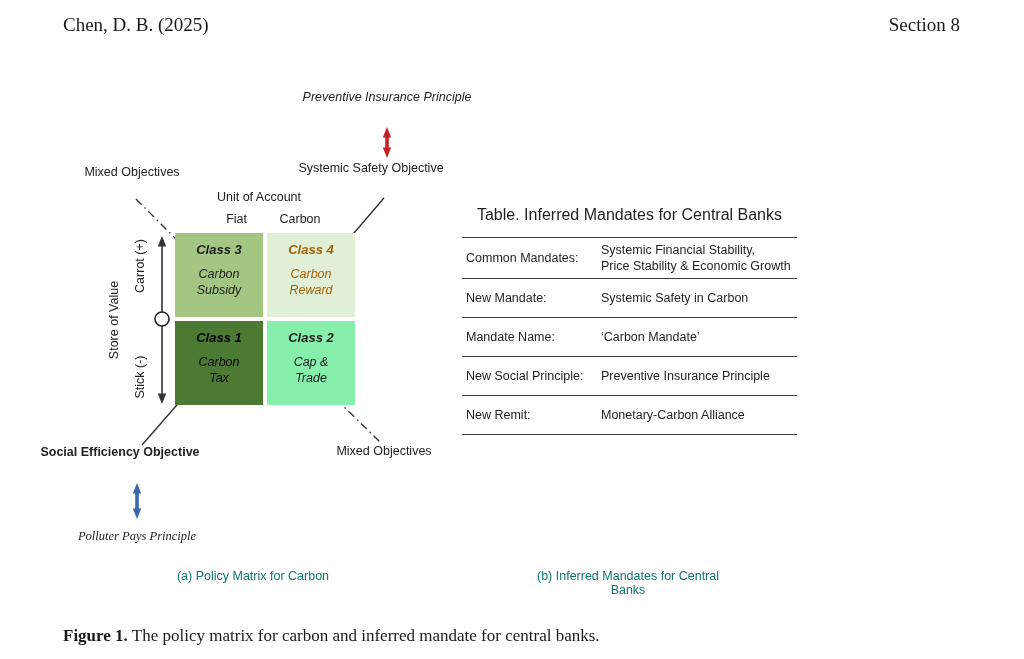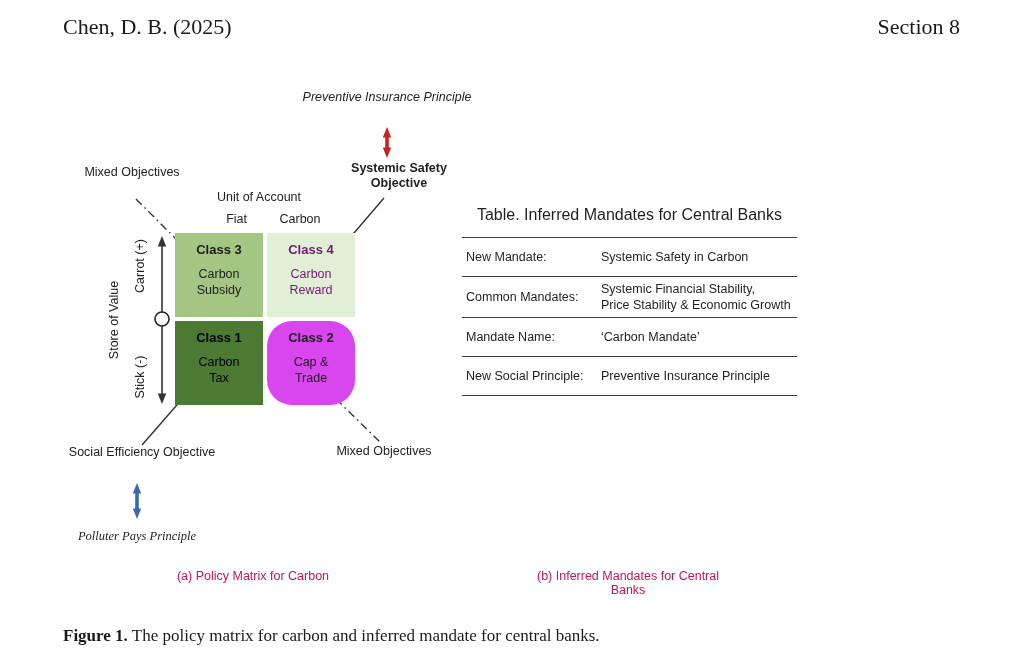--- a/index.html
+++ b/index.html
@@ -1,39 +1,39 @@
 <!DOCTYPE html>
 <html><head>
 <meta charset="utf-8">
 <style>
   html,body{margin:0;padding:0;}
   body{width:1024px;height:659px;background:#ffffff;overflow:hidden;}
   .page{position:relative;width:1024px;height:659px;background:#fff;
         font-family:"Liberation Sans",sans-serif;color:#1f1f1f;}
   .serif{font-family:"Liberation Serif",serif;color:#1a1a1a;}
-  .hdr{position:absolute;top:14px;font-size:22px;}
+  .hdr{position:absolute;top:14px;font-size:19px;}
   .hdr.left{left:63px;}
   .hdr.right{right:64px;}
   .overlay{position:absolute;left:0;top:0;pointer-events:none;}
   .dlabel{position:absolute;font-size:12.5px;line-height:1.22;text-align:center;color:#222;}
   .ital{font-style:italic;}
   .vlabel{position:absolute;font-size:12.5px;color:#222;white-space:nowrap;
           transform:translate(-50%,-50%) rotate(-90deg);}
   .matrix{position:absolute;left:175px;top:233px;width:180px;height:172px;
-          display:grid;grid-template-columns:1fr 1fr;grid-template-rows:1fr 1fr;gap:4px;}
+          display:grid;grid-template-columns:1fr 1fr;grid-template-rows:1fr 1fr;gap:4px;font-style:italic;}
   .cell{display:flex;flex-direction:column;align-items:center;padding-top:9px;}
   .cell-title{font-size:13px;font-weight:bold;}
   .cell-label{font-size:12.5px;line-height:1.28;text-align:center;margin-top:9px;}
   .tbl-title{position:absolute;left:462px;top:206px;width:335px;text-align:center;font-size:16px;}
   .tbl{position:absolute;left:462px;top:237px;width:335px;border-bottom:1.4px solid #3c3c3c;}
   .tbl-row{display:flex;align-items:center;border-top:1.4px solid #3c3c3c;
            min-height:39px;padding:4px 0;box-sizing:border-box;}
   .tbl-label{width:135px;flex:0 0 135px;font-size:12.5px;padding-left:4px;}
   .tbl-value{font-size:12.5px;line-height:1.28;white-space:pre-line;}
-  .subcap{position:absolute;top:569px;font-size:12.5px;text-align:center;color:#be185d;}
+  .subcap{position:absolute;top:569px;font-size:12.5px;text-align:center;color:#0f766e;}
   .figcap{position:absolute;left:63px;top:626px;font-size:17px;}
   .figcap b{font-weight:bold;}
 </style>
 </head>
 <body>
 
 <div class="page">
 
   <div class="hdr left serif">Chen, D. B. (2025)</div>
   <div class="hdr right serif">Section 8</div>
@@ -61,75 +61,79 @@
 
     <g>
       <line x1="136" y1="199" x2="180" y2="243" stroke-width="1.4" stroke-dasharray="8 4 1.5 4" stroke="#333333"></line>
       <line x1="384" y1="198" x2="348" y2="240" stroke-width="1.4" stroke="#333333"></line>
       <line x1="183" y1="398" x2="142" y2="445" stroke-width="1.4" stroke="#333333"></line>
       <line x1="336" y1="399" x2="380" y2="442" stroke-width="1.4" stroke-dasharray="8 4 1.5 4" stroke="#333333"></line>
     </g>
   </svg>
 
   <div class="dlabel ital" style="left:302px;top:90px;width:170px;">Preventive Insurance Principle</div>
-  <div class="dlabel" style="left:324px;top:161px;width:150px;font-weight:bold;">Systemic Safety Objective</div>
+  <div class="dlabel" style="left:296px;top:161px;width:150px;">Systemic Safety Objective</div>
   <div class="dlabel" style="left:82px;top:165px;width:100px;">Mixed Objectives</div>
   <div class="dlabel" style="left:189px;top:190px;width:140px;white-space:nowrap;">Unit of Account</div>
   <div class="dlabel" style="left:207px;top:212px;width:40px;text-align:right;">Fiat</div>
   <div class="dlabel" style="left:275px;top:212px;width:50px;">Carbon</div>
 
   <div class="vlabel" style="left:114px;top:320px;">Store of Value</div>
   <div class="vlabel" style="left:140px;top:266px;">Carrot (+)</div>
   <div class="vlabel" style="left:140px;top:377px;">Stick (-)</div>
 
   <div class="matrix">
     <div class="cell" style="background: rgb(163, 199, 131); color: rgb(28, 28, 28);">
       <div class="cell-title">Class 3</div>
       <div class="cell-label" style="white-space:pre-line;">Carbon
 Subsidy</div>
     </div>
-    <div class="cell" style="background: rgb(225, 239, 214); color: #701a75;">
+    <div class="cell" style="background: rgb(225, 239, 214); color: #a16207;">
       <div class="cell-title">Class 4</div>
       <div class="cell-label" style="white-space:pre-line;">Carbon
 Reward</div>
     </div>
     <div class="cell" style="background: rgb(77, 122, 50); color: #000000;">
       <div class="cell-title">Class 1</div>
       <div class="cell-label" style="white-space:pre-line;">Carbon
 Tax</div>
     </div>
-    <div class="cell" style="background: #d946ef; color: rgb(28, 28, 28); border-radius: 25px;">
+    <div class="cell" style="background: #86efac; color: rgb(28, 28, 28);">
       <div class="cell-title">Class 2</div>
       <div class="cell-label" style="white-space:pre-line;">Cap &amp;
 Trade</div>
     </div>
   </div>
 
-  <div class="dlabel" style="left:62px;top:445px;width:160px;">Social Efficiency Objective</div>
+  <div class="dlabel" style="left:40px;top:445px;width:160px;font-weight:bold;">Social Efficiency Objective</div>
   <div class="dlabel ital" style="left:77px;top:529px;width:120px;font-family:Liberation Serif, serif;">Polluter Pays Principle</div>
   <div class="dlabel" style="left:334px;top:444px;width:100px;">Mixed Objectives</div>
 
   <div class="tbl-title">Table. Inferred Mandates for Central Banks</div>
   <div class="tbl">
     <div class="tbl-row">
-      <div class="tbl-label">New Mandate:</div>
-      <div class="tbl-value">Systemic Safety in Carbon</div>
-    </div>
-    <div class="tbl-row">
       <div class="tbl-label">Common Mandates:</div>
       <div class="tbl-value">Systemic Financial Stability,
 Price Stability &amp; Economic Growth</div>
+    </div>
+    <div class="tbl-row">
+      <div class="tbl-label">New Mandate:</div>
+      <div class="tbl-value">Systemic Safety in Carbon</div>
     </div>
     <div class="tbl-row">
       <div class="tbl-label">Mandate Name:</div>
       <div class="tbl-value">‘Carbon Mandate’</div>
     </div>
     <div class="tbl-row">
       <div class="tbl-label">New Social Principle:</div>
       <div class="tbl-value">Preventive Insurance Principle</div>
+    </div>
+    <div class="tbl-row">
+      <div class="tbl-label">New Remit:</div>
+      <div class="tbl-value">Monetary-Carbon Alliance</div>
     </div>
   </div>
 
   <div class="subcap" style="left:140px;width:226px;">(a) Policy Matrix for Carbon</div>
   <div class="subcap" style="left:518px;width:220px;">(b) Inferred Mandates for Central Banks</div>
 
   <div class="figcap serif">
     <b>Figure 1.</b><span> The policy matrix for carbon and inferred mandate for central banks.</span>
   </div>
 

